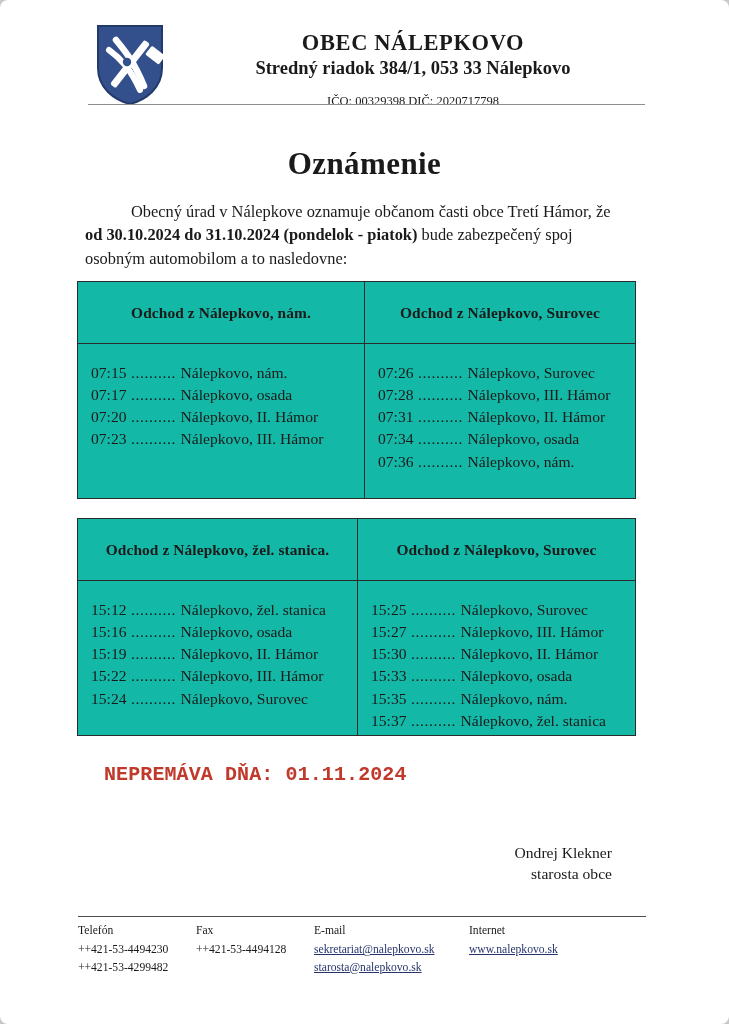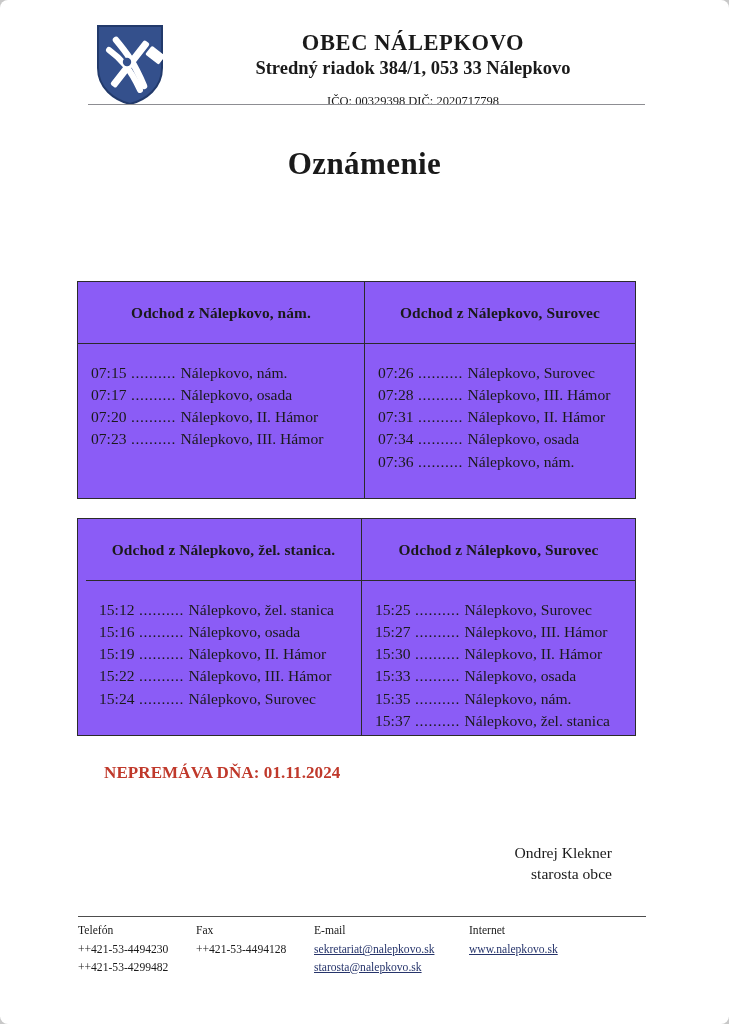--- a/index.html
+++ b/index.html
@@ -92,34 +92,33 @@
   }
   .intro .lead { display: inline-block; width: 46px; }
   .intro b { font-weight: bold; }
 
   
   .sched {
     position: absolute;
     border: 1.5px solid #2b2b2b;
     box-sizing: border-box;
     display: flex;
-    background: #8b5cf6;
+    background: #14b8a6;
   }
   #table-morning {
     left: 77px;
     top: 281px;
     width: 559px;
     height: 218px;
   }
   #table-afternoon {
     left: 77px;
     top: 518px;
     width: 559px;
     height: 218px;
-    padding-left: 8px;
   }
   .sched .col {
     box-sizing: border-box;
     display: flex;
     flex-direction: column;
   }
   #table-morning .col-0 { width: 288px; border-right: 1.5px solid #2b2b2b; }
   #table-morning .col-1 { width: 271px; }
   #table-afternoon .col-0 { width: 281px; border-right: 1.5px solid #2b2b2b; }
   #table-afternoon .col-1 { width: 278px; }
@@ -149,22 +148,22 @@
   }
   .stop-time { }
   .stop-dots { letter-spacing: 0.6px; }
   .stop-name { }
 
   
   .notice {
     position: absolute;
     left: 104px;
     top: 763px;
-    font-family: Liberation Serif, serif;
-    font-size: 17px;
+    font-family: Liberation Mono, monospace;
+    font-size: 20px;
     font-weight: bold;
     color: #c0392b;
     letter-spacing: 0.1px;
   }
 
   
   .signature {
     position: absolute;
     left: 380px;
     top: 842px;
@@ -229,20 +228,25 @@
       <div class="org-name">OBEC NÁLEPKOVO</div>
       <div class="org-addr">Stredný riadok 384/1, 053 33  Nálepkovo</div>
       <div class="org-ids">IČO: 00329398 DIČ: 2020717798</div>
     </div>
   </div>
 
   <div class="rule-top"></div>
 
   <div class="doc-title">Oznámenie</div>
 
+  <div class="intro">
+    <span class="lead"></span><span>Obecný úrad v Nálepkove oznamuje občanom časti obce Tretí Hámor, že</span>
+    <b>od 30.10.2024 do 31.10.2024 (pondelok - piatok)</b><span> bude zabezpečený spoj</span>
+    <span>osobným automobilom a to nasledovne:</span>
+  </div>
 
   <div class="sched" id="table-morning">
     <div class="col col-0">
       <div class="col-head">Odchod  z Nálepkovo, nám.</div>
       <div class="col-body">
         <div class="stop-row">
           <span class="stop-time">07:15</span><span class="stop-dots"> .......... </span><span class="stop-name">Nálepkovo, nám.</span>
         </div>
         <div class="stop-row">
           <span class="stop-time">07:17</span><span class="stop-dots"> .......... </span><span class="stop-name">Nálepkovo, osada</span>

